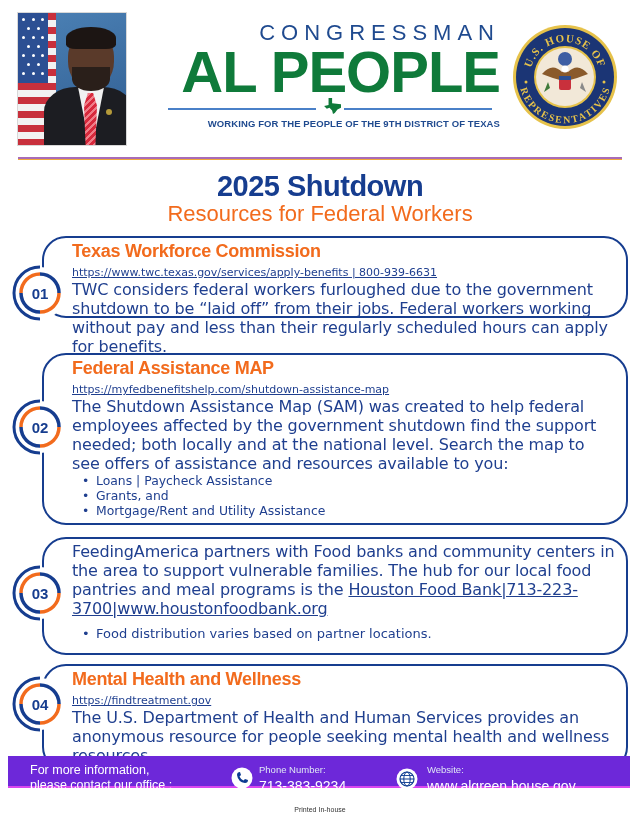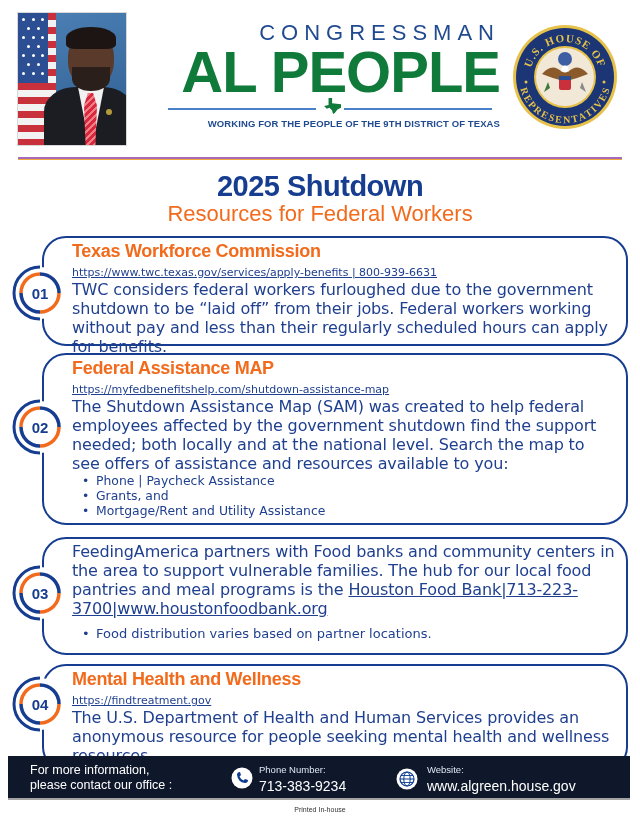--- a/index.html
+++ b/index.html
@@ -45,21 +45,21 @@
   .card .heading { font-family: "Liberation Sans", sans-serif; font-weight: bold; font-size: 18px; color: #f26b1d; line-height: 20px; letter-spacing: -0.3px; }
   .card .url { font-size: 11px; color: #1f3f8f; text-decoration: underline; line-height: 14px; display: inline-block; }
   .card .body { font-size: 16px; color: #1f3f8f; line-height: 19px; letter-spacing: -0.15px; }
   .card .body u { text-decoration: underline; }
   .card ul { list-style: none; margin-left: 10px; }
   .card li { font-size: 12.4px; line-height: 15px; color: #1f3f8f; position: relative; padding-left: 14px; }
   .card li::before { content: "•"; position: absolute; left: 0; top: 0; }
 
   .badge { position: absolute; width: 56px; height: 56px; }
 
-  .footer { position: absolute; left: 8px; top: 756px; width: 622px; height: 44px; background: #0f172a; border-bottom: 2px solid #a3a3a3; color: #fff; font-family: "Liberation Sans", sans-serif; }
+  .footer { position: absolute; left: 8px; top: 756px; width: 622px; height: 32px; background: #6d28d9; border-bottom: 2px solid #d946ef; color: #fff; font-family: "Liberation Sans", sans-serif; }
   .footer .info { position: absolute; left: 22px; top: 7px; font-size: 12.5px; line-height: 15px; }
   .footer .ic { position: absolute; width: 22px; height: 22px; }
   .footer .phone-ic { left: 223px; top: 11px; }
   .footer .web-ic { left: 388px; top: 12px; }
   .footer .lab { position: absolute; font-size: 9.5px; color: #dfe7f5; }
   .footer .val { position: absolute; font-size: 14px; }
   .footer .phone-lab { left: 251px; top: 8px; }
   .footer .phone-val { left: 251px; top: 22px; }
   .footer .web-lab { left: 419px; top: 8px; }
   .footer .web-val { left: 419px; top: 22px; }
@@ -140,35 +140,35 @@
   <circle cx="92" cy="58" r="1.5" fill="#e6c24a"></circle>
 </svg>
 
 <div class="divider"></div>
 
 <div class="title">
   <div class="main">2025 Shutdown</div>
   <div class="sub">Resources for Federal Workers</div>
 </div>
 
-<div class="card" style="top:236px;height:110px;">
+<div class="card" style="top:236px;height:82px;">
   <div class="inner">
     <div class="heading">Texas Workforce Commission</div>
     <a class="url">https://www.twc.texas.gov/services/apply-benefits | 800-939-6631</a>
     <div class="body">TWC considers federal workers furloughed due to the government shutdown to be “laid off” from their jobs. Federal workers working without pay and less than their regularly scheduled hours can apply for benefits.</div>
   </div>
 </div>
 
 <div class="card" style="top:353px;height:172px;">
   <div class="inner">
     <div class="heading">Federal Assistance MAP</div>
     <a class="url">https://myfedbenefitshelp.com/shutdown-assistance-map</a>
     <div class="body">The Shutdown Assistance Map (SAM) was created to help federal employees affected by the government shutdown find the support needed; both locally and at the national level. Search the map to see offers of assistance and resources available to you:</div>
     <ul>
-      <li>Phone | Paycheck Assistance</li>
+      <li>Loans | Paycheck Assistance</li>
       <li>Grants, and</li>
       <li>Mortgage/Rent and Utility Assistance</li>
     </ul>
   </div>
 </div>
 
 <div class="card" style="top:537px;height:118px;">
   <div class="inner">
     <div class="body"><span>FeedingAmerica partners with Food banks and community centers in the area to support vulnerable families. The hub for our local food pantries and meal programs is the </span><u>Houston Food Bank|713-223-3700|www.houstonfoodbank.org</u></div>
     <ul style="margin-top:7px;">

